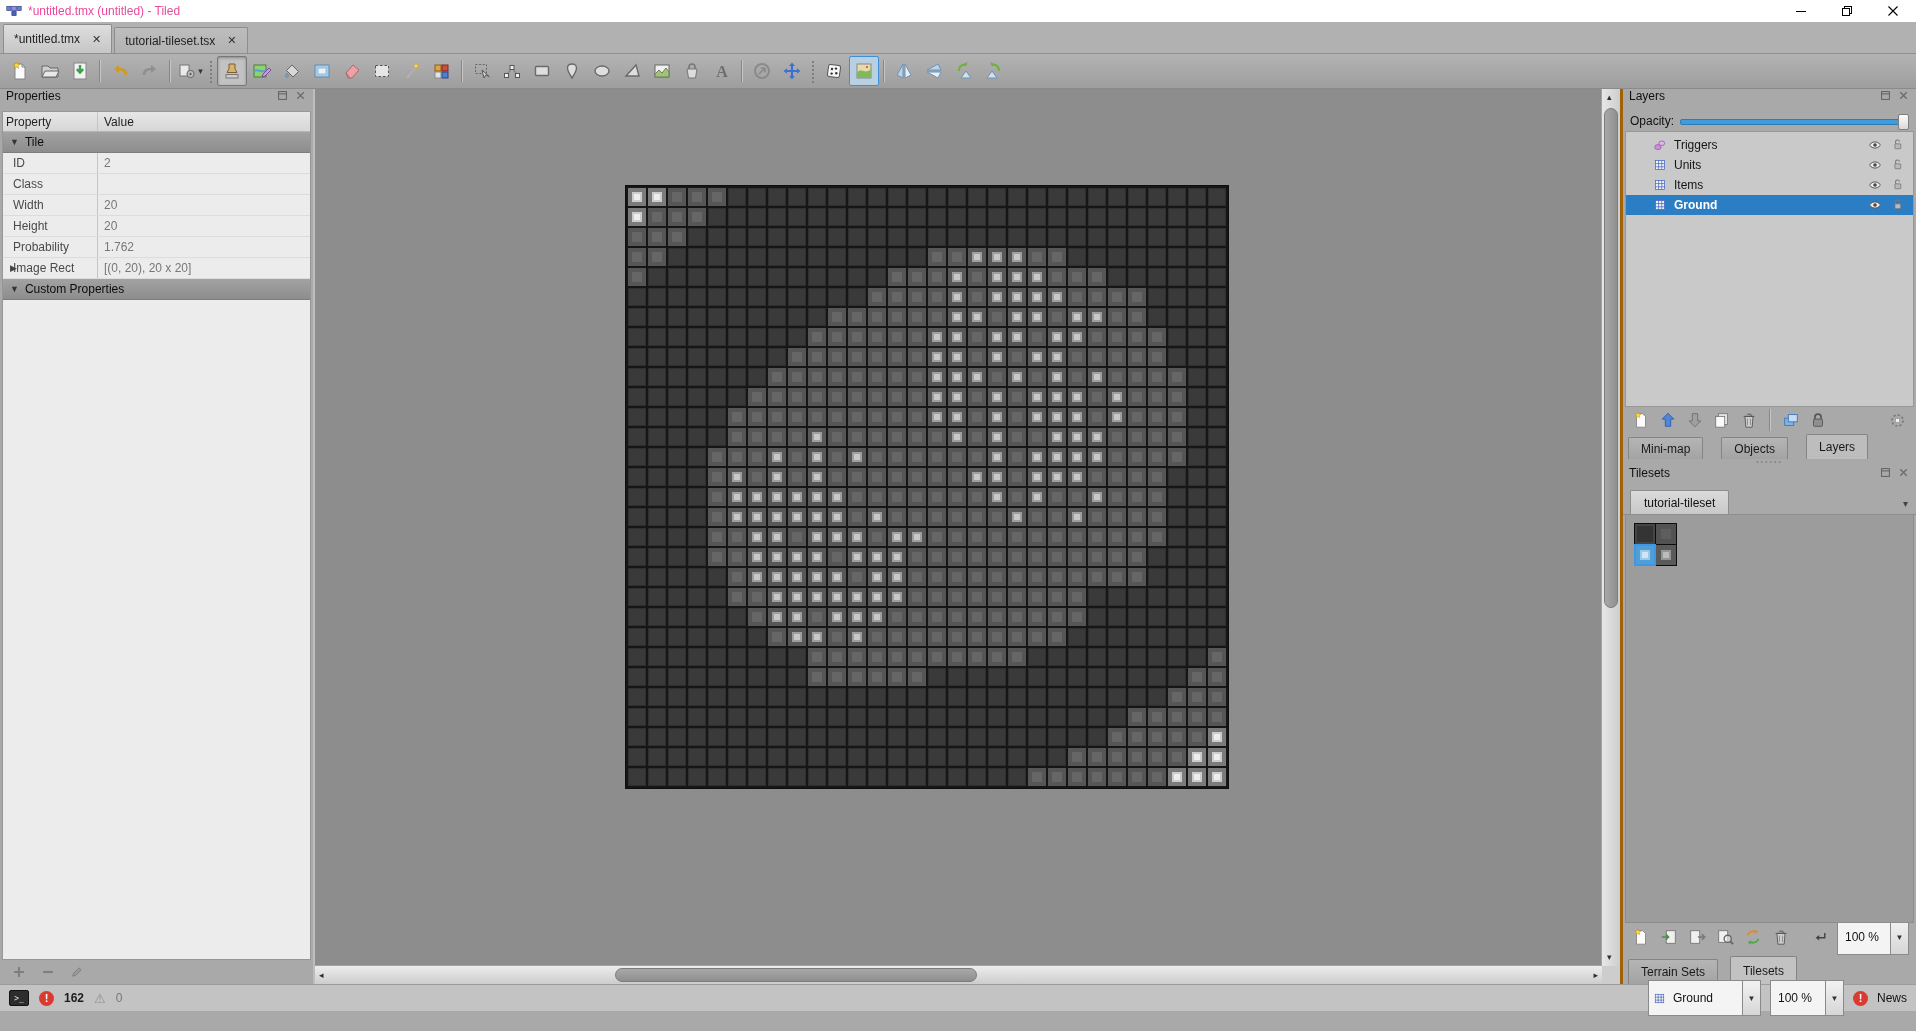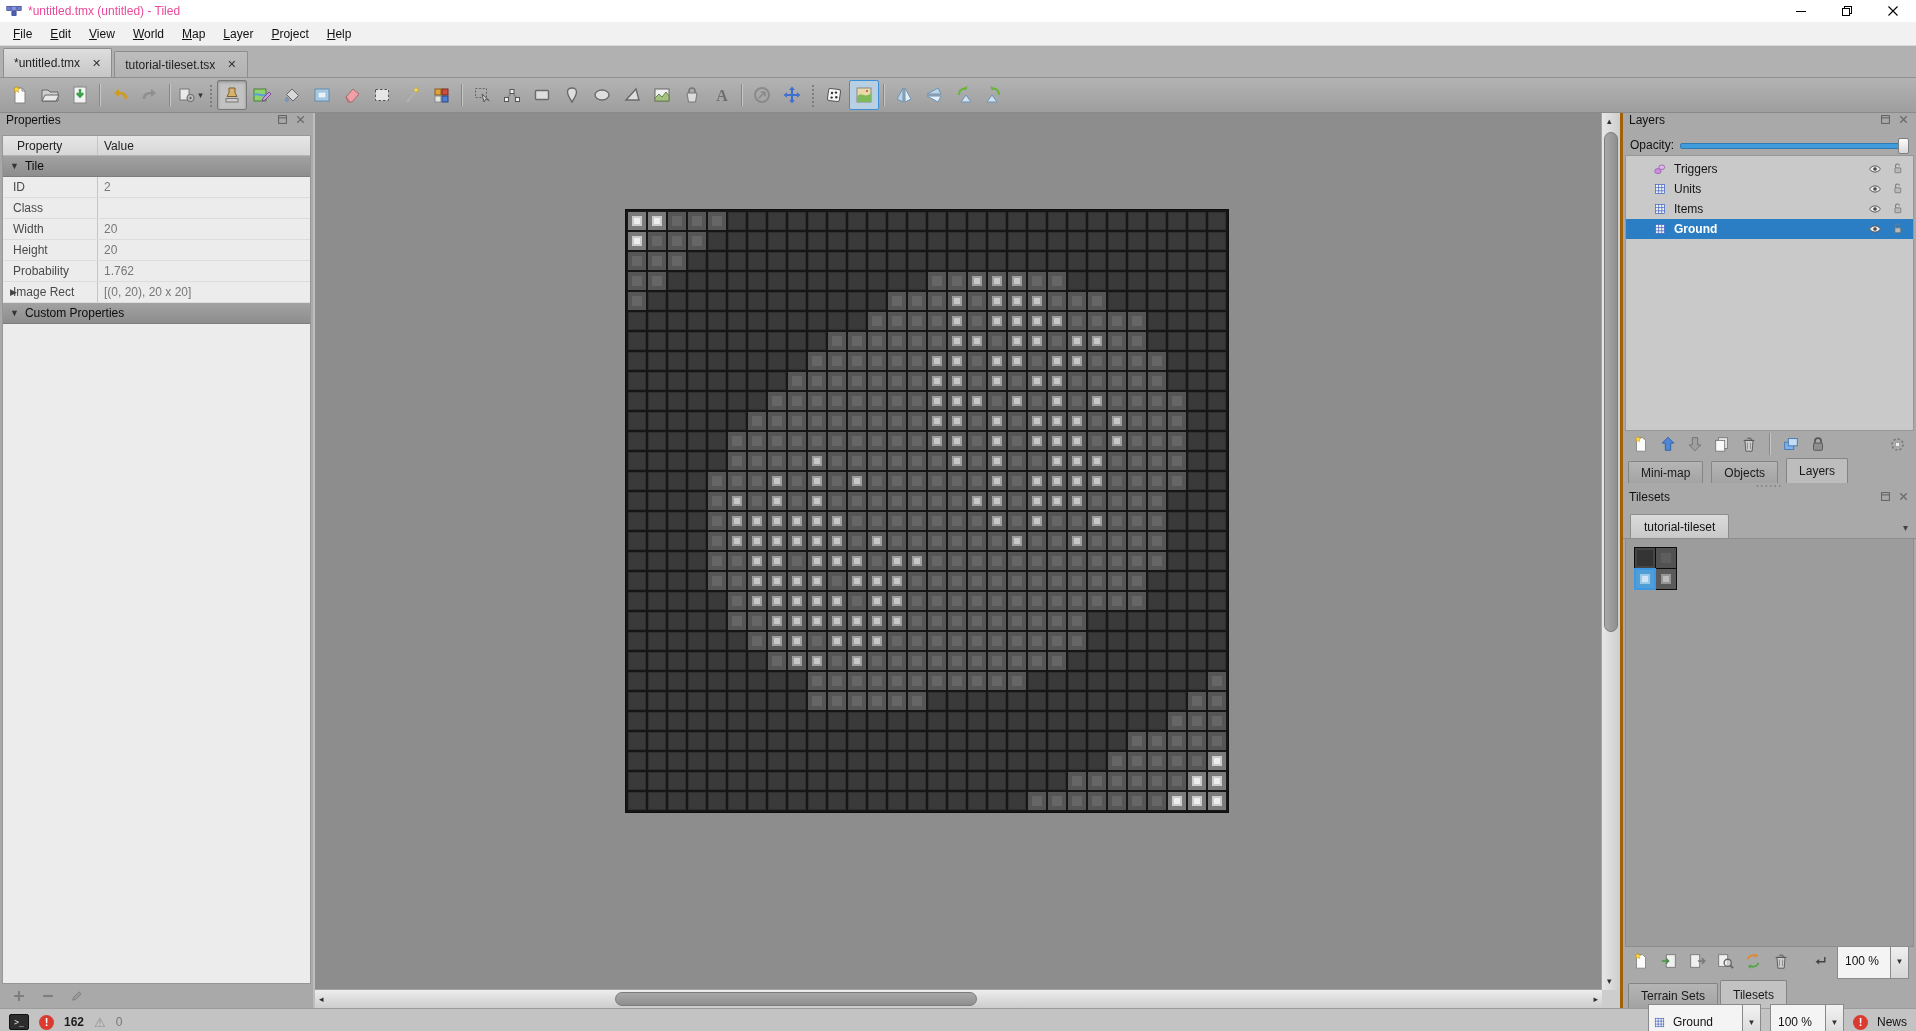--- a/index.html
+++ b/index.html
@@ -42,21 +42,21 @@
 
   
   .main{display:flex;height:895px;flex:none}
 
   
   .left-dock{width:313px;flex:none;background:#a9a9a9;display:flex;flex-direction:column;border-right:2px solid #bdbdbd}
   .panel-header{height:22px;display:flex;align-items:flex-start;padding:0 6px;color:#111;flex:none}
   .ph-icons{margin-left:auto;display:flex;gap:5px;align-items:center}
   .prop-table{flex:1;display:flex;flex-direction:column;background:#ececec;border:1px solid #979797;margin:0 2px;overflow:hidden}
   .prop-colhead{display:flex;height:19px;background:linear-gradient(#e6e6e6,#d7d7d7);border-bottom:1px solid #b4b4b4;align-items:center;color:#222;flex:none}
-  .pcol1{width:94px;padding-left:14px;box-sizing:border-box;flex:none}
+  .pcol1{width:94px;padding-left:3px;box-sizing:border-box;flex:none}
   .pcol2{flex:1;padding-left:6px;border-left:1px solid #c4c4c4;align-self:stretch;display:flex;align-items:center}
   .pgroup{height:20px;background:linear-gradient(#a2a2a2,#8d8d8d);border-bottom:1px solid #7d7d7d;display:flex;align-items:center;gap:6px;padding-left:7px;color:#0c0c0c;flex:none}
   .pgroup .tri{font-size:9px;color:#333}
   .prow{display:flex;height:20px;border-bottom:1px solid #dcdcdc;align-items:center;color:#777;flex:none;position:relative}
   .prow .pname{color:#4a4a4a}
   .prow .pcol1{padding-left:10px}
   .prow .expander{position:absolute;left:7px;font-size:9px;color:#444}
   .prop-filler{flex:1;background:#ececec}
   .dock-footer{height:24px;display:flex;align-items:center;gap:15px;padding-left:12px;flex:none}
 
@@ -83,21 +83,21 @@
   .slider .track{position:absolute;left:0;right:0;top:5px;height:4px;background:#3f9bdc;border-radius:2px;border:1px solid #2f7cb4}
   .slider .handle{position:absolute;right:0;top:0;width:9px;height:14px;background:linear-gradient(#fdfdfd,#d8d8d8);border:1px solid #7f7f7f;border-radius:2px}
   .layer-list{height:276px;background:#c9c9c9;border:1px solid #979797;margin:0 2px;flex:none;padding-top:3px;box-sizing:border-box}
   .layer-row{height:20px;display:flex;align-items:center;gap:7px;padding-left:27px;position:relative;color:#151515}
   .layer-row.selected{background:#2b7ec4;color:#fff;font-weight:bold}
   .layer-row .eye{position:absolute;right:31px;top:3px}
   .layer-row .lk{position:absolute;right:9px;top:3px}
   .layers-toolbar{height:26px;display:flex;align-items:center;gap:5px;padding-left:7px;flex:none;position:relative}
   .lt-btn{width:22px;height:22px;display:flex;align-items:center;justify-content:center}
   .lt-right{position:absolute;right:8px;top:2px}
-  .dock-tabs{height:26px;display:flex;align-items:flex-end;gap:8px;padding-left:5px;flex:none}
+  .dock-tabs{height:26px;display:flex;align-items:flex-end;gap:18px;padding-left:5px;flex:none}
   .dock-tab{height:21px;padding:0 12px;display:flex;align-items:center;background:linear-gradient(#b5b5b5,#a3a3a3);
             border:1px solid #848484;border-bottom:none;border-radius:2px 2px 0 0;color:#191919}
   .dock-tab.active{background:#bdbdbd;height:24px}
   .dots-handle{height:7px;text-align:center;color:#878787;font-size:7px;letter-spacing:2px;line-height:5px;flex:none}
   .ts-tabbar{height:26px;display:flex;align-items:flex-end;padding-left:7px;border-bottom:1px solid #8d8d8d;position:relative;flex:none}
   .ts-tab{height:23px;padding:0 13px;display:flex;align-items:center;background:linear-gradient(#dadada,#c9c9c9);
           border:1px solid #8d8d8d;border-bottom:none;border-radius:2px 2px 0 0;color:#111}
   .ts-dd{position:absolute;right:8px;bottom:5px;color:#444;font-size:10px}
   .ts-content{flex:1;background:#9c9c9c;margin:0 2px;border:1px solid #8d8d8d;border-top:none;position:relative}
   .ts-tiles{position:absolute;left:8px;top:8px;display:grid;grid-template-columns:repeat(2,20px);grid-auto-rows:20px;gap:1px;background:#0d0d0d;padding:1px}
@@ -105,21 +105,21 @@
   .tsw0{background:#343434;box-shadow:inset 0 0 0 2px #454545}
   .tsw1{background:#5e5e5e;box-shadow:inset 0 0 0 5px #525252}
   .tsw2{background:#cfe4f4;box-shadow:inset 0 0 0 5px #4f9ed8,inset 0 0 0 7px #9cc8e8;outline:2px solid #3e97e2;outline-offset:-1px}
   .tsw3{background:#bdbdbd;box-shadow:inset 0 0 0 5px #5a5a5a,inset 0 0 0 7px #969696}
   .ts-toolbar{height:28px;display:flex;align-items:center;gap:6px;padding:0 7px;flex:none}
   .ts-toolbar .spacer{flex:1}
   .combo{display:flex;align-items:center;background:#f4f4f4;border:1px solid #8a8a8a;height:36px;box-sizing:border-box}
   .combo .val{padding:0 7px;color:#111;white-space:nowrap}
   .combo .cdd{width:17px;align-self:stretch;border-left:1px solid #8a8a8a;background:linear-gradient(#f2f2f2,#d6d6d6);
               display:flex;align-items:center;justify-content:center;font-size:8px;color:#333}
-  .bottom-tabs{height:33px;display:flex;align-items:flex-end;gap:2px;padding-left:5px;flex:none;padding-bottom:0}
+  .bottom-tabs{height:33px;display:flex;align-items:flex-end;gap:12px;padding-left:5px;flex:none;padding-bottom:0}
   .bottom-tabs .dock-tab{height:24px}
   .bottom-tabs .dock-tab.active{height:27px;background:#c2c2c2}
 
   
   .statusbar{height:26px;background:#c3c3c3;border-top:1px solid #9c9c9c;display:flex;align-items:center;padding:0 9px;gap:10px;flex:none}
   .consoleic{width:18px;height:14px;background:#2d2d2d;border:1px solid #111;border-radius:2px;color:#e0e0e0;
              font-size:8px;display:flex;align-items:center;justify-content:center;font-family:"DejaVu Sans Mono",monospace}
   .errc{width:15px;height:15px;border-radius:50%;background:#da3b30;color:#fff;font-weight:bold;font-size:11px;
         display:flex;align-items:center;justify-content:center;flex:none}
   .errcount{font-weight:bold;color:#1c1c1c}
@@ -156,30 +156,20 @@
           </svg>
       </span>
       <span class="winbtn">
         <svg width="12" height="12" viewBox="0 0 12 12">
             <path d="M1.5 1.5l9 9M10.5 1.5l-9 9" stroke="#000" stroke-width="1.1"></path>
           </svg>
       </span>
     </span>
   </div>
 
-  <div class="menubar">
-      <span class="menu-item"><u>F</u>ile</span>
-      <span class="menu-item"><u>E</u>dit</span>
-      <span class="menu-item"><u>V</u>iew</span>
-      <span class="menu-item"><u>W</u>orld</span>
-      <span class="menu-item"><u>M</u>ap</span>
-      <span class="menu-item"><u>L</u>ayer</span>
-      <span class="menu-item"><u>P</u>roject</span>
-      <span class="menu-item"><u>H</u>elp</span>
-    </div>
 
   <div class="tabbar">
       <span class="dtab-doc active">
         <span>*untitled.tmx</span>
         <span class="tab-x">✕</span>
       </span>
       <span class="dtab-doc">
         <span>tutorial-tileset.tsx</span>
         <span class="tab-x">✕</span>
       </span>

